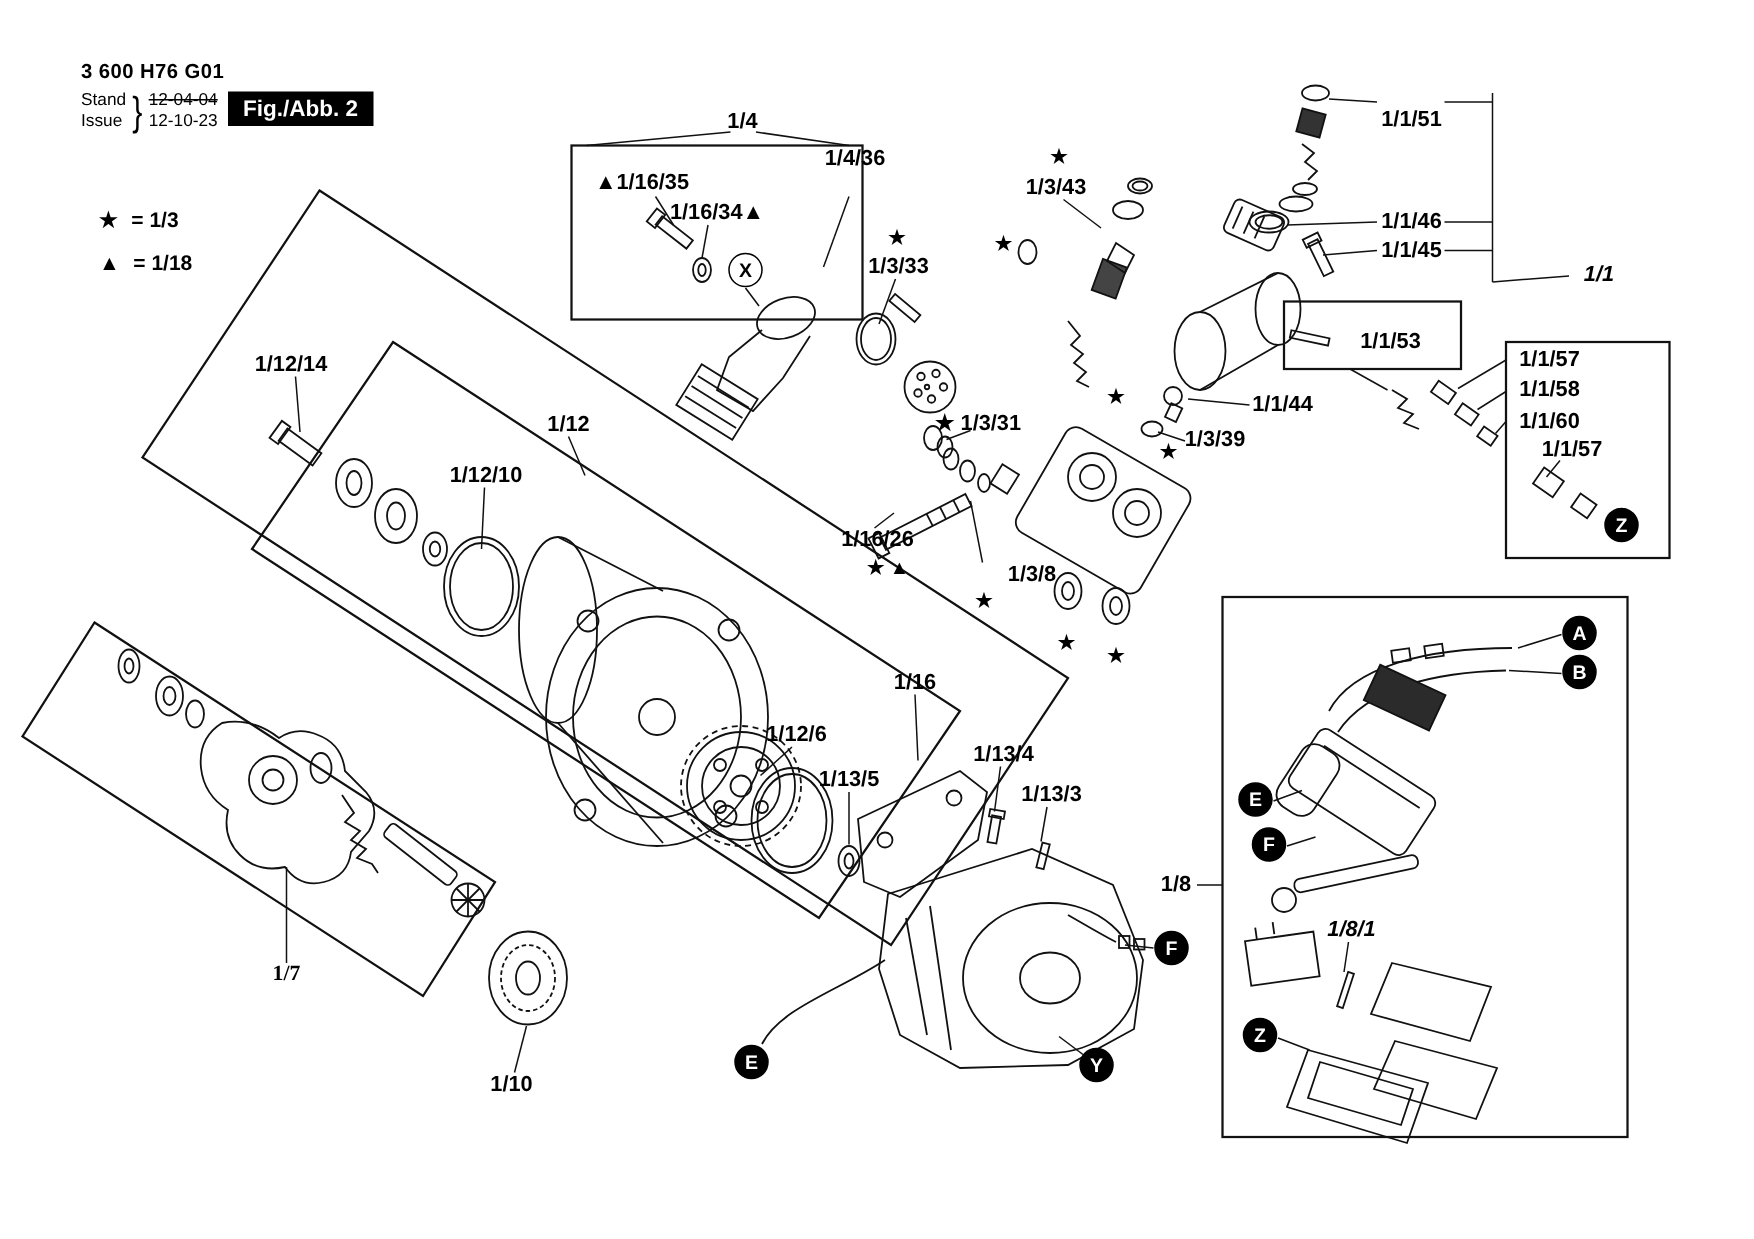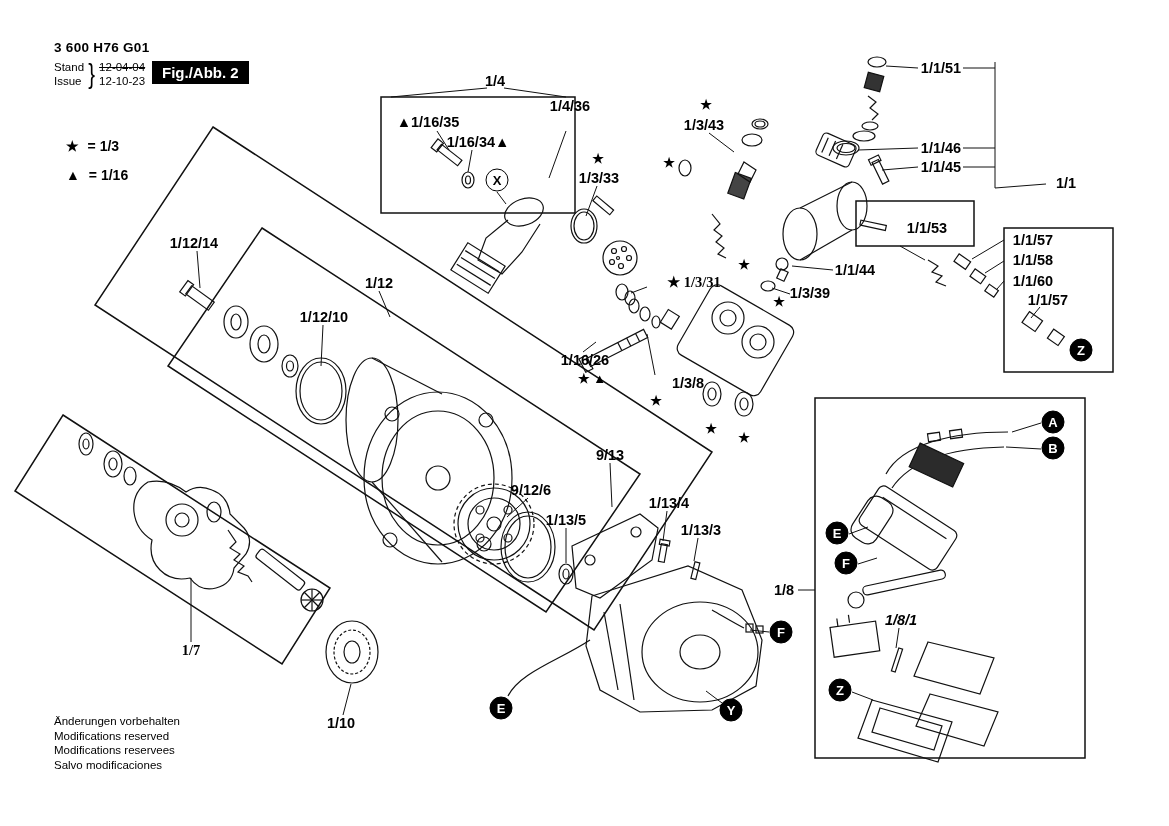--- a/index.html
+++ b/index.html
@@ -354,57 +354,51 @@
 
   <div class="fig-badge">Fig./Abb. 2</div>
 
   <div class="legend">
     <div class="legend-row">
       <span>★</span>
       <span>= 1/3</span>
     </div>
     <div class="legend-row">
       <span>▲</span>
-      <span>= 1/16</span>
+      <span>= 1/18</span>
     </div>
   </div>
 
-  <div class="footer">
-    <div>Änderungen vorbehalten</div>
-    <div>Modifications reserved</div>
-    <div>Modifications reservees</div>
-    <div>Salvo modificaciones</div>
-  </div>
 
   <div id="labels-layer">
       <div class="plabel" style="left: 495px; top: 81px;">1/4</div>
       <div class="plabel" style="left: 428px; top: 122px;">▲1/16/35</div>
       <div class="plabel" style="left: 478px; top: 142px;">1/16/34▲</div>
       <div class="plabel" style="left: 570px; top: 106px;">1/4/36</div>
       <div class="plabel" style="left: 599px; top: 178px; text-align: center;">1/3/33</div>
       <div class="plabel" style="left: 704px; top: 125px;">1/3/43</div>
-      <div class="plabel" style="left: 941px; top: 68px;">1/1/51</div>
+      <div class="plabel" style="left: 941px; top: 80px;">1/1/51</div>
       <div class="plabel" style="left: 941px; top: 148px;">1/1/46</div>
       <div class="plabel" style="left: 941px; top: 167px;">1/1/45</div>
-      <div class="plabel" style="left: 1066px; top: 183px;">1/1</div>
+      <div class="plabel" style="left: 1066px; top: 183px; font-style: italic;">1/1</div>
       <div class="plabel" style="left: 927px; top: 228px;">1/1/53</div>
       <div class="plabel" style="left: 1033px; top: 240px;">1/1/57</div>
       <div class="plabel" style="left: 1033px; top: 260px;">1/1/58</div>
       <div class="plabel" style="left: 1033px; top: 281px;">1/1/60</div>
       <div class="plabel" style="left: 1048px; top: 300px;">1/1/57</div>
       <div class="plabel" style="left: 855px; top: 270px;">1/1/44</div>
       <div class="plabel" style="left: 810px; top: 293px;">1/3/39</div>
-      <div class="plabel" style="left: 694px; top: 282px; font-family: Liberation Serif, serif;">★ 1/3/31</div>
+      <div class="plabel" style="left: 652px; top: 282px;">★ 1/3/31</div>
       <div class="plabel" style="left: 194px; top: 243px;">1/12/14</div>
       <div class="plabel" style="left: 379px; top: 283px;">1/12</div>
       <div class="plabel" style="left: 324px; top: 317px;">1/12/10</div>
       <div class="plabel" style="left: 585px; top: 360px;">1/16/26</div>
       <div class="plabel" style="left: 688px; top: 383px;">1/3/8</div>
-      <div class="plabel" style="left: 531px; top: 490px;">9/12/6</div>
-      <div class="plabel" style="left: 610px; top: 455px;">9/13</div>
+      <div class="plabel" style="left: 531px; top: 490px;">1/12/6</div>
+      <div class="plabel" style="left: 610px; top: 455px;">1/16</div>
       <div class="plabel" style="left: 669px; top: 503px;">1/13/4</div>
       <div class="plabel" style="left: 566px; top: 520px;">1/13/5</div>
       <div class="plabel" style="left: 701px; top: 530px;">1/13/3</div>
       <div class="plabel" style="left: 191px; top: 650px; font-family: Liberation Serif, serif;">1/7</div>
       <div class="plabel" style="left: 341px; top: 723px;">1/10</div>
       <div class="plabel" style="left: 784px; top: 590px;">1/8</div>
       <div class="plabel" style="left: 901px; top: 620px; font-style: italic;">1/8/1</div>
       <div class="sym" style="left: 598px; top: 158px;">★</div>
       <div class="sym" style="left: 706px; top: 104px;">★</div>
       <div class="sym" style="left: 669px; top: 162px;">★</div>

